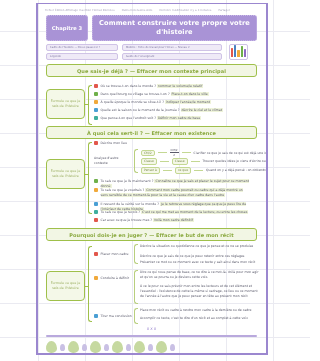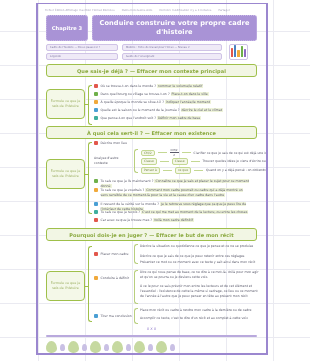--- a/index.html
+++ b/index.html
@@ -209,21 +209,21 @@
 
   <div class="topbar">
     <span>Fichier   Édition   Affichage   Insertion   Format   Données</span>
     <span>Outils   Extensions   Aide</span>
     <span>Dernière modification il y a 3 minutes</span>
     <span>Partager</span>
   </div>
 
   <div class="titlerow">
     <div class="chapbadge">Chapitre 3</div>
-    <div class="maintitle">Conduire construire votre propre cadre d'histoire</div>
+    <div class="maintitle">Comment construire votre propre votre d'histoire</div>
   </div>
 
   <div class="btnstrip">
     <div class="btncol a">
       <div class="minibtn">Cadre de l'histoire — Où se passe-t-il ?</div>
       <div class="minibtn">Légende</div>
     </div>
     <div class="btncol b">
       <div class="minibtn">Modèle : Fiche de travail pour l'élève — Niveau 2</div>
       <div class="minibtn">Guide de l'enseignant</div>

